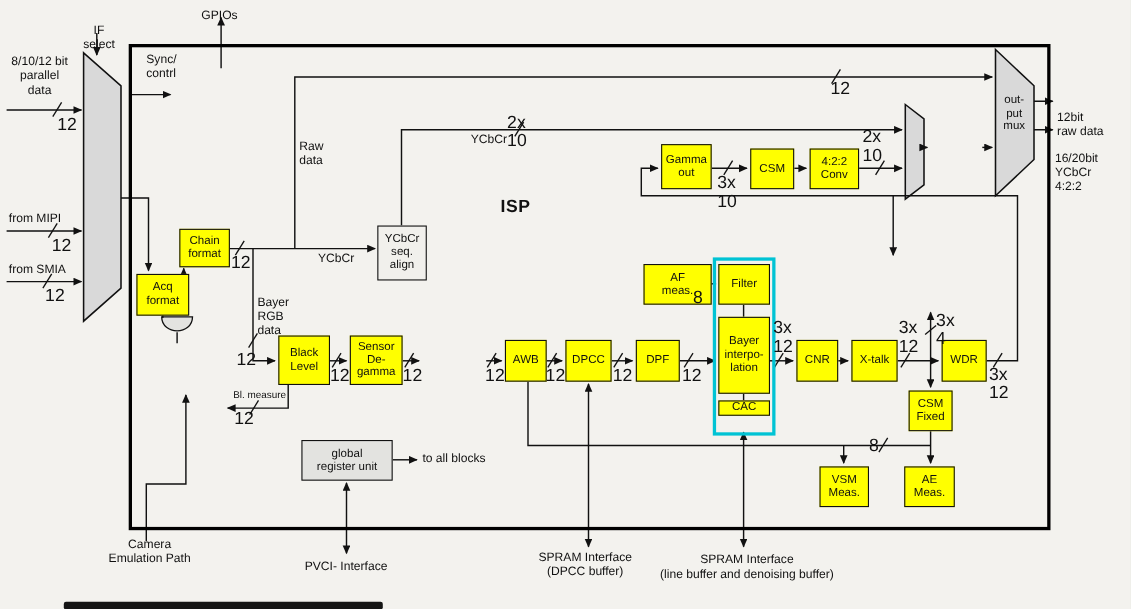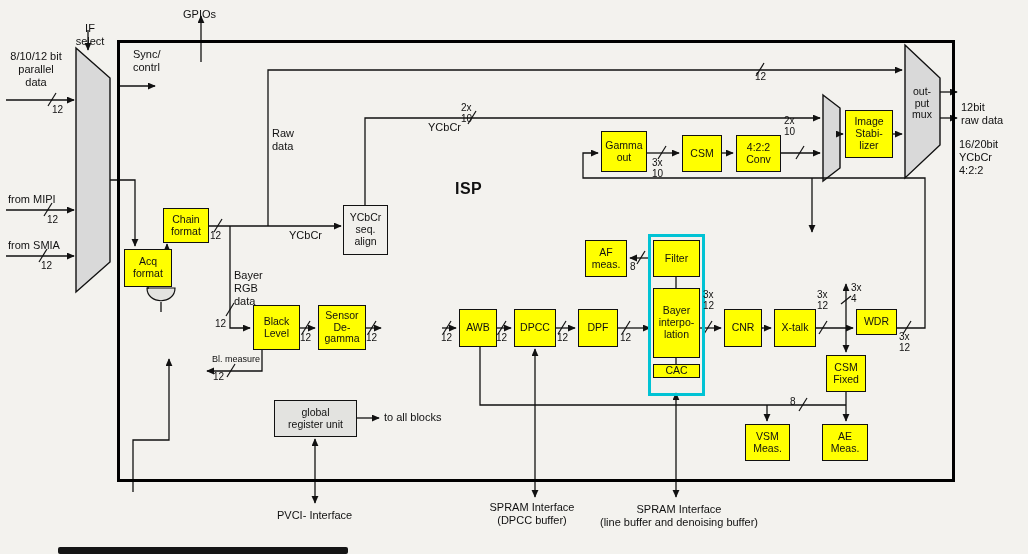--- a/index.html
+++ b/index.html
@@ -12,21 +12,21 @@
   .funnel{fill:var(--gray-fill,#e3e3e0);stroke:#111;stroke-width:1.2;}
   .border-box{position:absolute;border:3px solid #000;box-sizing:border-box;z-index:1;}
   .group{position:absolute;border:3px solid var(--group-border,#00c3d4);box-sizing:border-box;z-index:2;}
   .block{position:absolute;display:flex;align-items:center;justify-content:center;
          text-align:center;white-space:pre-line;font-size:10.5px;line-height:1.12;
          border:1.4px solid #111;box-sizing:border-box;z-index:3;}
   .block.yellow{background:var(--block-fill,#ffff00);}
   .block.gray{background:var(--gray-fill,#e3e3e0);}
   .block.lite{background:#f1f0ec;}
   .lbl{position:absolute;font-size:11px;line-height:1.18;white-space:pre-line;z-index:4;}
-  .bus{position:absolute;font-size:10px;line-height:1.08;white-space:pre-line;z-index:4;}
+  .bus{position:absolute;font-size:16px;line-height:1.08;white-space:pre-line;z-index:4;}
   .ctr{text-align:center;}
   .isp-title{font-weight:bold;font-size:16px;letter-spacing:.5px;}
   .muxlabel{position:absolute;font-size:10.5px;line-height:1.1;white-space:pre-line;
             text-align:center;z-index:4;}
   .caption-strip{position:absolute;background:#151515;border-radius:2px;z-index:5;}
 </style>
 </head>
 <body>
 
 <div class="stage">
@@ -132,40 +132,37 @@
 seq.
 align</div>
   <div class="block yellow" style="left:253px;top:305px;width:47px;height:45px">Black
 Level</div>
   <div class="block yellow" style="left:318px;top:305px;width:48px;height:45px">Sensor
 De-
 gamma</div>
   <div class="block yellow" style="left:459px;top:309px;width:38px;height:38px">AWB</div>
   <div class="block yellow" style="left:514px;top:309px;width:42px;height:38px">DPCC</div>
   <div class="block yellow" style="left:578px;top:309px;width:40px;height:38px">DPF</div>
-  <div class="block yellow" style="left:585px;top:240px;width:42px;height:37px">AF
+  <div class="block yellow" style="left:585px;top:240px;width:62px;height:37px">AF
 meas.</div>
   <div class="block yellow" style="left:653px;top:240px;width:47px;height:37px">Filter</div>
   <div class="block yellow" style="left:653px;top:288px;width:47px;height:70px">Bayer
 interpo-
 lation</div>
   <div class="block yellow" style="left:653px;top:364px;width:47px;height:14px">CAC</div>
   <div class="block yellow" style="left:724px;top:309px;width:38px;height:38px">CNR</div>
   <div class="block yellow" style="left:774px;top:309px;width:42px;height:38px">X-talk</div>
-  <div class="block yellow" style="left:856px;top:309px;width:41px;height:26px">WDR</div>
+  <div class="block yellow" style="left:856px;top:309px;width:41px;height:38px">WDR</div>
   <div class="block yellow" style="left:826px;top:355px;width:40px;height:37px">CSM
 Fixed</div>
   <div class="block yellow" style="left:601px;top:131px;width:46px;height:41px">Gamma
 out</div>
   <div class="block yellow" style="left:682px;top:135px;width:40px;height:37px">CSM</div>
   <div class="block yellow" style="left:736px;top:135px;width:45px;height:37px">4:2:2
 Conv</div>
-  <div class="block yellow" style="left:845px;top:110px;width:48px;height:48px">Image
-Stabi-
-lizer</div>
   <div class="block yellow" style="left:745px;top:424px;width:45px;height:37px">VSM
 Meas.</div>
   <div class="block yellow" style="left:822px;top:424px;width:46px;height:37px">AE
 Meas.</div>
   <div class="block gray" style="left:274px;top:400px;width:83px;height:37px">global
 register unit</div>
 
   <div class="muxlabel" style="left:904px;top:86px;width:36px">out-
 put
 mux</div>
@@ -183,20 +180,22 @@
   <div class="lbl" style="left:272px;top:127px">Raw
 data</div>
   <div class="lbl" style="left:428px;top:121px">YCbCr</div>
   <div class="lbl" style="left:289px;top:229px">YCbCr</div>
   <div class="lbl isp-title" style="left:455px;top:180px">ISP</div>
   <div class="lbl" style="left:234px;top:269px">Bayer
 RGB
 data</div>
   <div class="lbl" style="left:212px;top:354px;font-size:9px">Bl. measure</div>
   <div class="lbl" style="left:384px;top:411px">to all blocks</div>
+  <div class="lbl ctr" style="left:88px;top:489px;width:96px">Camera
+Emulation Path</div>
   <div class="lbl" style="left:277px;top:509px">PVCI- Interface</div>
   <div class="lbl ctr" style="left:477px;top:501px;width:110px">SPRAM Interface
 (DPCC buffer)</div>
   <div class="lbl ctr" style="left:588px;top:503px;width:182px">SPRAM Interface
 (line buffer and denoising buffer)</div>
   <div class="lbl" style="left:961px;top:101px">12bit
 raw data</div>
   <div class="lbl" style="left:959px;top:138px">16/20bit
 YCbCr
 4:2:2</div>

